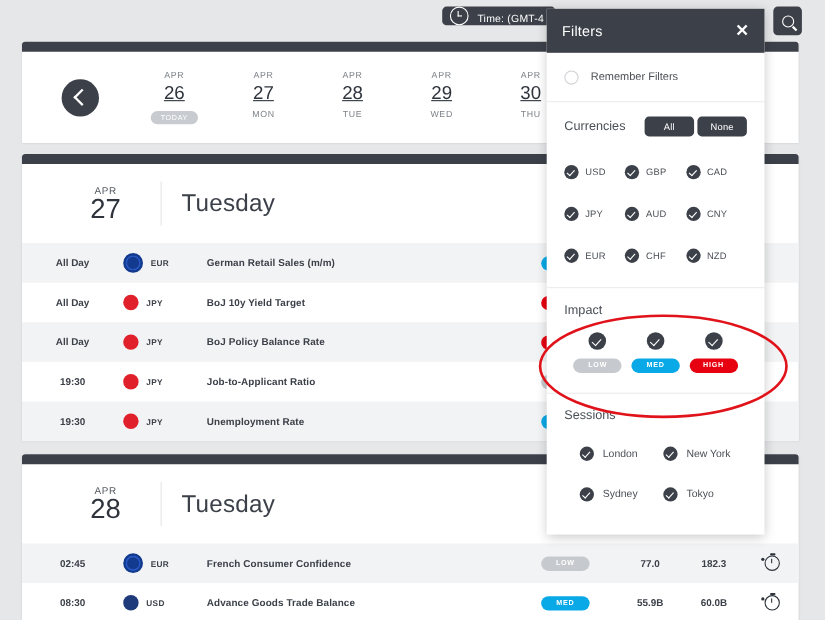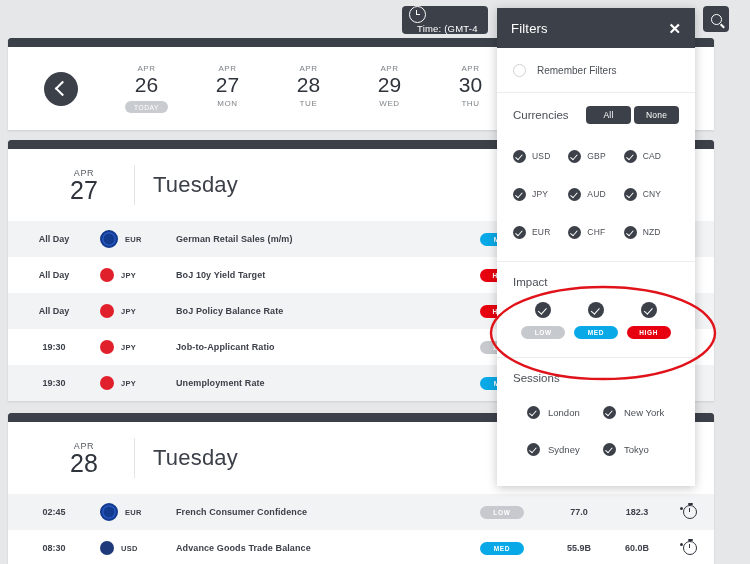--- a/index.html
+++ b/index.html
@@ -5,51 +5,51 @@
   html,body{margin:0;padding:0;}
   body{
     width:750px;height:564px;overflow:hidden;position:relative;
     background:#e6e7e9;
     font-family:"Liberation Sans",sans-serif;
     -webkit-font-smoothing:antialiased;
   }
   
   .topbar{position:absolute;left:0;top:0;width:750px;height:38px;background:#e6e7e9;}
   .time-pill{
-    position:absolute;left:402px;top:6px;height:28px;
-    background:#3c4049;border-radius:4px;display:flex;align-items:flex-start;
-    padding:0 10px 0 7px;box-sizing:border-box;color:#fff;flex-direction:column;
+    position:absolute;left:402px;top:6px;height:17px;
+    background:#3c4049;border-radius:4px;display:flex;align-items:flex-end;
+    padding:0 10px 0 7px;box-sizing:border-box;color:#fff;
   }
   .clock-ic{width:15px;height:15px;border:1.6px solid #fff;border-radius:50%;position:relative;flex:0 0 auto;}
   .clock-ic:before{content:"";position:absolute;left:5.5px;top:2.5px;width:1.3px;height:5px;background:#fff;}
   .clock-ic:after{content:"";position:absolute;left:6px;top:6.5px;width:4px;height:1.3px;background:#fff;}
   .time-txt{font-size:9.5px;margin-left:8px;letter-spacing:.2px;white-space:nowrap;}
   .search-btn{
     position:absolute;left:703px;top:6px;width:26px;height:26px;background:#3c4049;
     border-radius:4px;display:flex;align-items:center;justify-content:center;
   }
   .mag{width:9px;height:9px;border:1.7px solid #fff;border-radius:50%;position:relative;}
   .mag:after{content:"";position:absolute;right:-4px;bottom:-3px;width:5px;height:1.7px;background:#fff;transform:rotate(45deg);}
 
   
-  .card{position:absolute;left:8px;width:706px;background:#fff;box-shadow:0 1px 2px rgba(0,0,0,.10);}
+  .card{position:absolute;left:20px;width:706px;background:#fff;box-shadow:0 1px 2px rgba(0,0,0,.10);}
   .card-topbar{height:9px;background:#3c4049;border-radius:3px 3px 0 0;}
 
   
   #card-dates{top:38px;}
   .datestrip{height:83px;display:flex;align-items:center;padding-left:36px;box-sizing:border-box;}
   .navback{
     width:34px;height:34px;border-radius:50%;background:#3c4049;
     display:flex;align-items:center;justify-content:center;flex:0 0 auto;
   }
   .chev-l{width:9px;height:9px;border-left:2.3px solid #fff;border-bottom:2.3px solid #fff;transform:rotate(45deg);margin-left:3px;}
   .days{display:flex;flex:1;margin-left:28px;}
   .day{width:81px;text-align:center;color:#3c4049;}
   .day .mon{font-size:8px;letter-spacing:.6px;color:#7d8288;}
-  .day .num{font-size:21px;font-weight:300;line-height:22px;margin-top:1px;color:#2f343c;}
+  .day .num{font-size:17px;font-weight:300;line-height:22px;margin-top:1px;color:#2f343c;text-decoration:underline;}
   .day .dow{font-size:8px;letter-spacing:.6px;color:#7d8288;margin-top:3px;}
   .today-pill{
     display:inline-block;background:#c8cbcf;color:#fff;border-radius:8px;
     font-size:6.5px;letter-spacing:.6px;padding:2.5px 9px;margin-top:3px;
   }
 
   
   .dayhdr{height:72px;display:flex;align-items:center;position:relative;}
   .dayhdr .dbox{width:64px;text-align:center;color:#2f343c;margin-left:44px;}
   .dayhdr .dbox .m{font-size:9px;letter-spacing:.6px;color:#555a61;}

